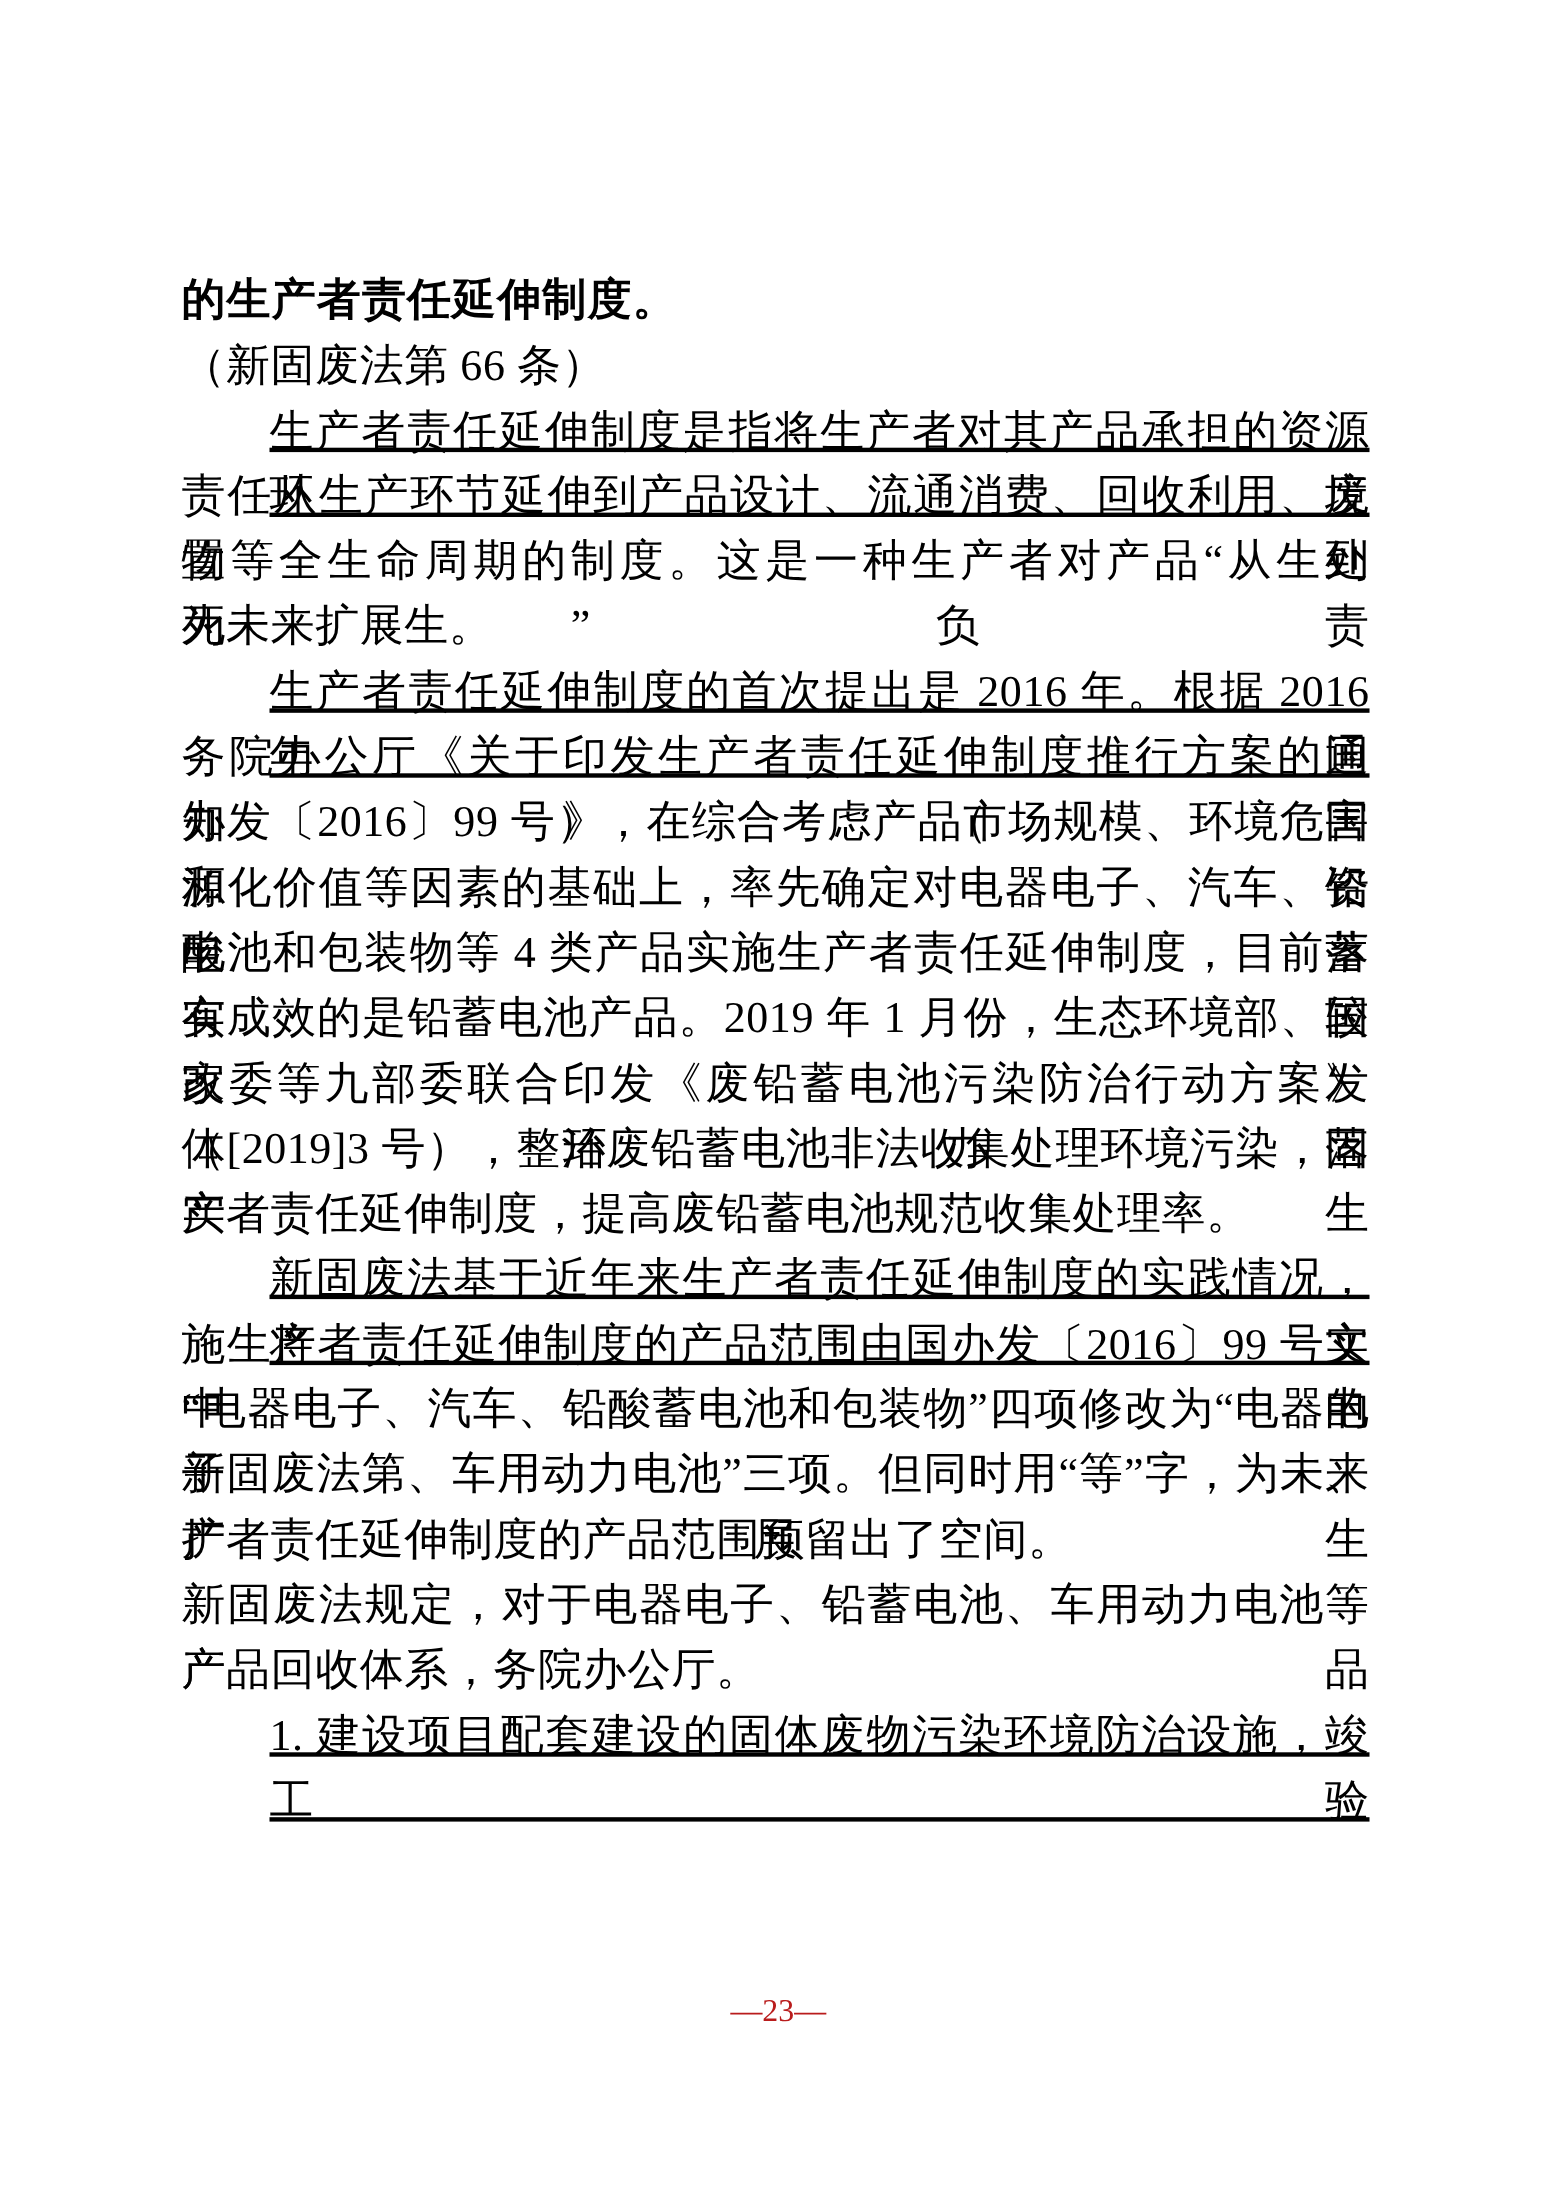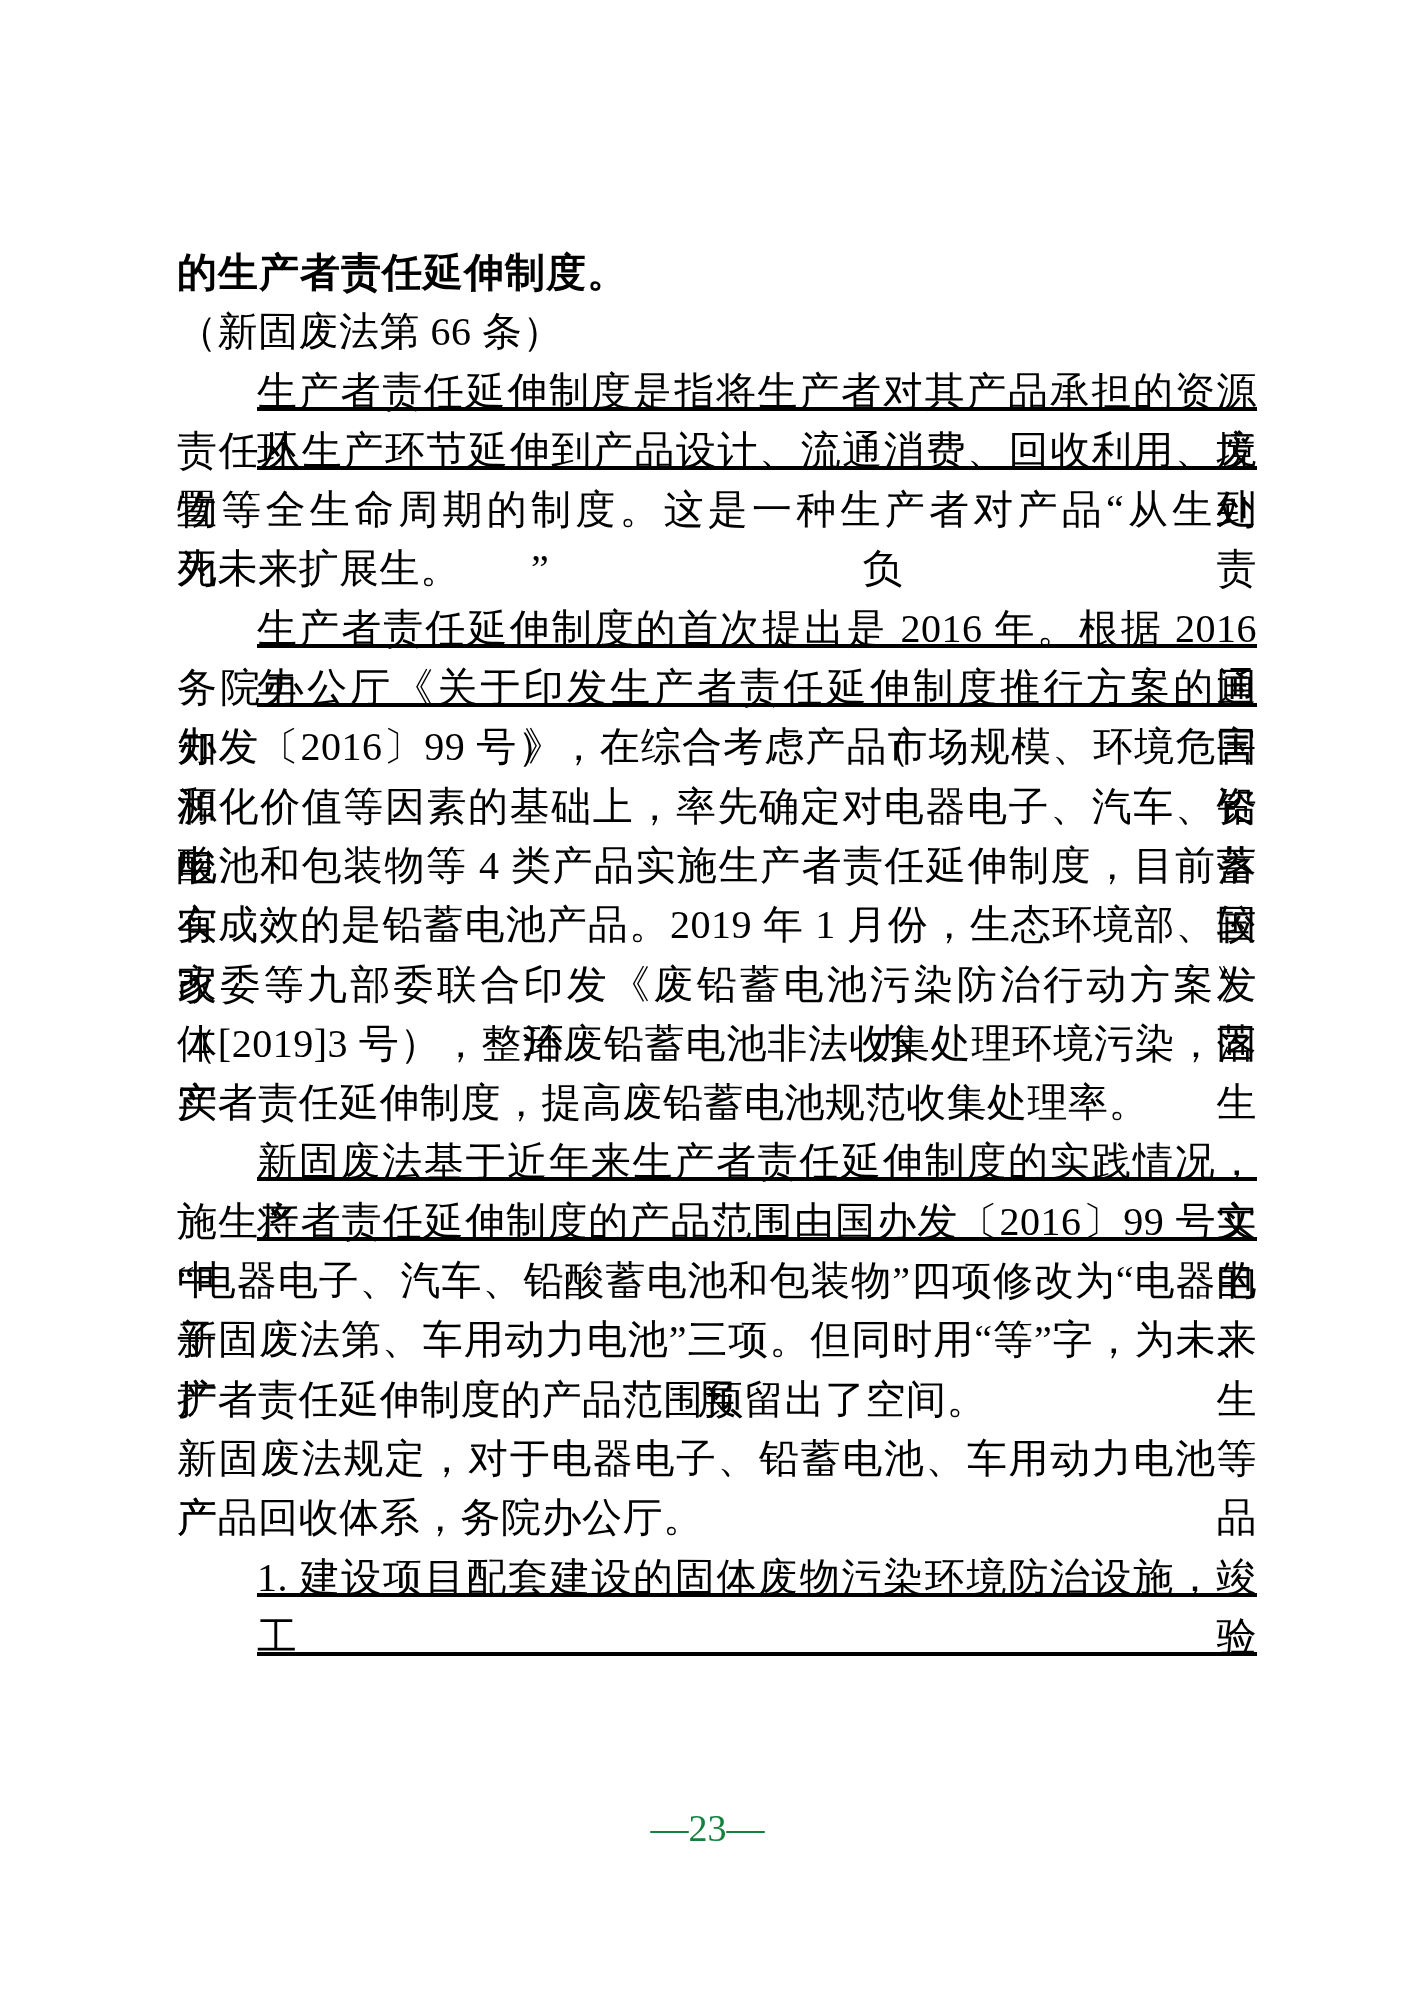--- a/index.html
+++ b/index.html
@@ -11,21 +11,21 @@
     position: relative;
     width: 1415px;
     height: 2000px;
     background: #ffffff;
     overflow: hidden;
     font-family: "Liberation Serif", "DejaVu Serif", serif;
     color: #000000;
   }
   .text-column {
     position: absolute;
-    left: 177px;
+    left: 165px;
     top: 243px;
     width: 1080px;
   }
   .line {
     height: 59.3px;
     line-height: 59.3px;
     font-size: 40px;
     letter-spacing: 0.5px;
   }
   .line.justify {
@@ -41,22 +41,22 @@
   }
   .line.indent { padding-left: 80px; text-decoration: underline; }
   .page-number {
     position: absolute;
     left: 0;
     top: 1798px;
     width: 1415px;
     height: 60px;
     line-height: 60px;
     text-align: center;
-    font-size: 38px;
-    color: #15803d;
+    font-size: 29px;
+    color: #b91c1c;
   }
 </style>
 </head>
 <body>
 
 <div class="page">
   <div class="text-column">
       <div class="line left bold">的生产者责任延伸制度。</div>
       <div class="line left">（新固废法第 66 条）</div>
       <div class="line justify indent">生产者责任延伸制度是指将生产者对其产品承担的资源环境</div>

